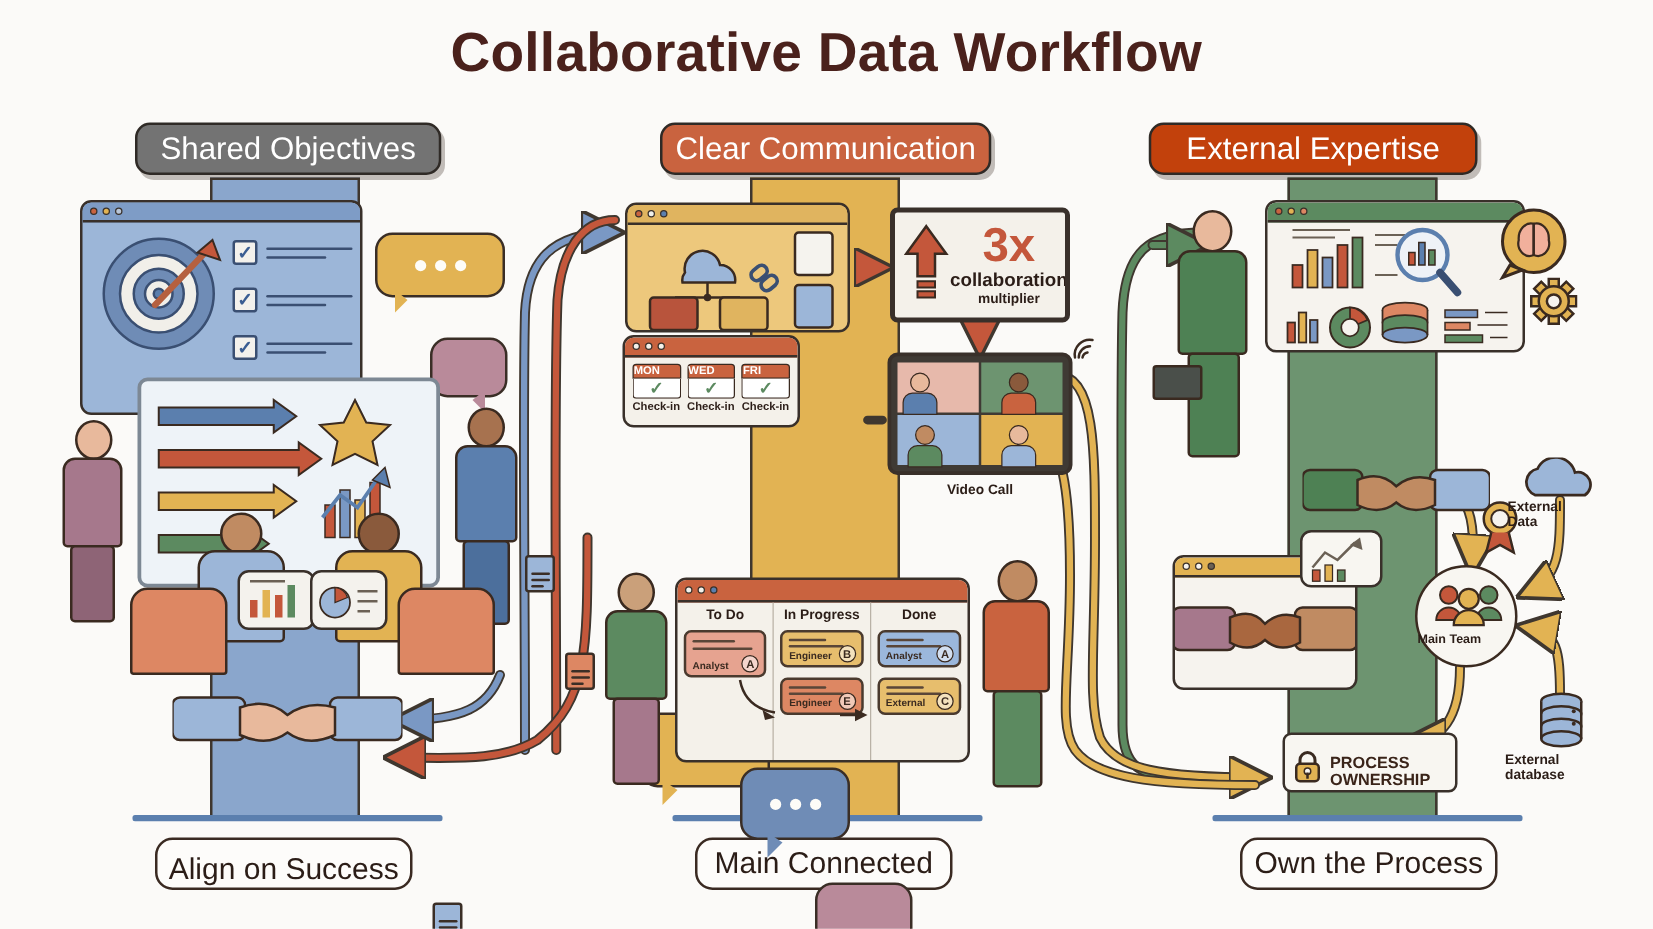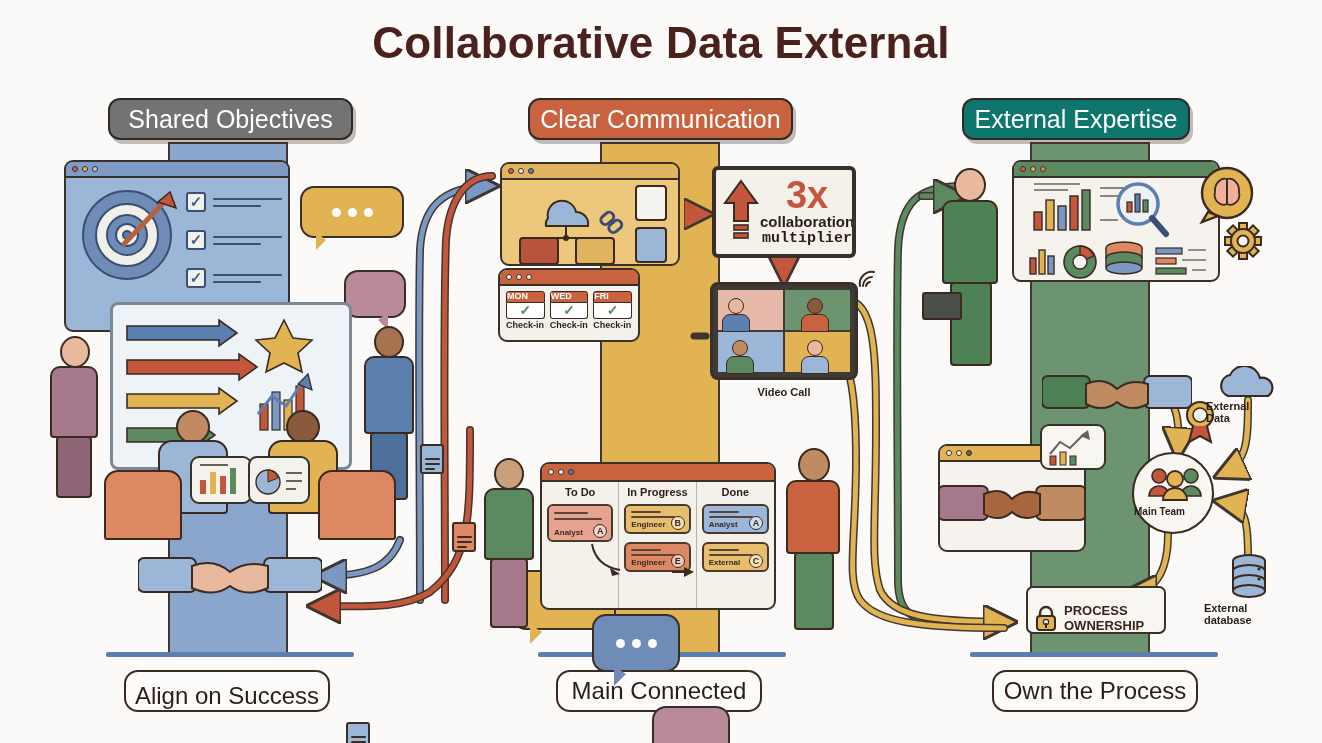--- a/index.html
+++ b/index.html
@@ -108,21 +108,21 @@
   .doc .dl{position:absolute;left:3px;height:1.6px;border-radius:2px;background:#3a2e26;}
 
   
   .ring{border-radius:50%;box-sizing:border-box;}
 </style>
 </head>
 <body>
 
 <div id="stage">
 
-  <div class="abs" id="title">Collaborative Data External</div>
+  <div class="abs" id="title">Collaborative Data Workflow</div>
 
   <div class="abs column" style="left:168px;top:142px;width:120px;height:512px;background:#8aa6cc;border:2px solid #3f372f;box-sizing:border-box;"></div>
   <div class="abs column" style="left:600px;top:142px;width:120px;height:512px;background:#e2b353;border:2px solid #3f372f;box-sizing:border-box;"></div>
   <div class="abs column" style="left:1030px;top:142px;width:120px;height:512px;background:#6d9470;border:2px solid #3f372f;box-sizing:border-box;"></div>
 
   <div class="abs col-cap" style="left:106px;top:652px;width:248px;background:#5b7fae;"></div>
   <div class="abs col-cap" style="left:538px;top:652px;width:248px;background:#5b7fae;"></div>
   <div class="abs col-cap" style="left:970px;top:652px;width:248px;background:#5b7fae;"></div>
 
   <svg class="pipes" viewBox="0 0 1322 743">
@@ -187,21 +187,21 @@
       <path d="M922,196 L958,196" stroke="#5c8a60" stroke-width="5" marker-end="url(#ah-green)"></path>
     </g>
   </svg>
 
   <div class="abs pill-header" style="left:108px;top:98px;width:245px;height:42px;background:#737373;">
     <span>Shared Objectives</span>
   </div>
   <div class="abs pill-header" style="left:528px;top:98px;width:265px;height:42px;background:#c9633f;">
     <span>Clear Communication</span>
   </div>
-  <div class="abs pill-header" style="left:962px;top:98px;width:228px;height:42px;background:#0f766e;">
+  <div class="abs pill-header" style="left:919px;top:98px;width:263px;height:42px;background:#c2410c;">
     <span>External Expertise</span>
   </div>
 
   <div class="abs foot-pill" style="left:124px;top:670px;width:206px;height:42px;align-items:flex-end;">
     <span>Align on Success</span>
   </div>
   <div class="abs foot-pill" style="left:556px;top:670px;width:206px;height:42px;">
     <span>Main Connected</span>
   </div>
   <div class="abs foot-pill" style="left:992px;top:670px;width:206px;height:42px;">
@@ -401,21 +401,21 @@
       <div style="width:40px;text-align:center;">
         <svg width="38" height="62" viewBox="0 0 38 62">
           <polygon points="19,2 35,24 26,24 26,42 12,42 12,24 3,24" fill="#c4573b" stroke="#3a2a20" stroke-width="2"></polygon>
           <rect x="12" y="46" width="14" height="5" fill="#c4573b" stroke="#3a2a20" stroke-width="1.6"></rect>
           <rect x="12" y="54" width="14" height="5" fill="#c4573b" stroke="#3a2a20" stroke-width="1.6"></rect>
         </svg>
       </div>
       <div style="flex:1;text-align:center;">
         <div style="font-size:38px;font-weight:bold;color:#c4573b;line-height:.95;">3x</div>
         <div style="font-size:15px;font-weight:bold;color:#2b1d17;">collaboration</div>
-        <div style="font-size:15px;font-weight:bold;color:#2b1d17;font-family:Liberation Mono, monospace;">multiplier</div>
+        <div style="font-size:11px;font-weight:bold;color:#2b1d17;">multiplier</div>
       </div>
     </div>
   </div>
 
   <div class="abs win" style="left:710px;top:282px;width:148px;height:98px;background:#3f3a34;border-width:3px;border-radius:8px;padding:5px;">
     <div style="display:grid;grid-template-columns:1fr 1fr;grid-template-rows:1fr 1fr;gap:2px;height:100%;">
       <div style="background:#e7b9ab;position:relative;">
         <span class="abs head" style="left:10px;top:8px;width:16px;height:16px;background:#e8b99c;border-width:1.4px;"></span>
         <span class="abs body-sh" style="left:4px;top:24px;width:28px;height:18px;background:#5b7fae;border-radius:8px 8px 0 0;border-width:1.4px;"></span>
       </div>
@@ -654,21 +654,21 @@
     <svg width="62" height="42" viewBox="0 0 62 42">
       <polyline points="8,28 18,16 28,22 42,8" fill="none" stroke="#6b6155" stroke-width="2"></polyline>
       <polygon points="46,4 48,14 38,10" fill="#6b6155"></polygon>
       <rect x="8" y="30" width="6" height="9" fill="#c4573b" stroke="#3a2a20" stroke-width="1"></rect>
       <rect x="18" y="26" width="6" height="13" fill="#e2b353" stroke="#3a2a20" stroke-width="1"></rect>
       <rect x="28" y="30" width="6" height="9" fill="#5c8a60" stroke="#3a2a20" stroke-width="1"></rect>
     </svg>
   </div>
 
   <div class="abs win" style="left:1026px;top:586px;width:140px;height:48px;background:#f8f6f1;border-width:2.5px;border-radius:7px;">
-    <div style="display:flex;align-items:flex-start;height:100%;padding:16px 6px;box-sizing:border-box;gap:6px;">
+    <div style="display:flex;align-items:flex-end;height:100%;padding:0 6px;box-sizing:border-box;gap:6px;">
       <span style="flex:0 0 auto;">
         <svg width="24" height="28" viewBox="0 0 24 28">
           <path d="M6,12 v-3 a6,6 0 0,1 12,0 v3" fill="none" stroke="#3a2a20" stroke-width="2.4"></path>
           <rect x="3" y="12" width="18" height="14" rx="3" fill="#e2b353" stroke="#3a2a20" stroke-width="2"></rect>
           <circle cx="12" cy="18" r="2.6" fill="#f8f6f1" stroke="#3a2a20" stroke-width="1.2"></circle>
           <rect x="11" y="19" width="2" height="5" fill="#3a2a20"></rect>
         </svg>
       </span>
       <span style="line-height:1.12;">
         <span style="display:block;font-size:13px;font-weight:bold;color:#3a2419;">PROCESS</span>

